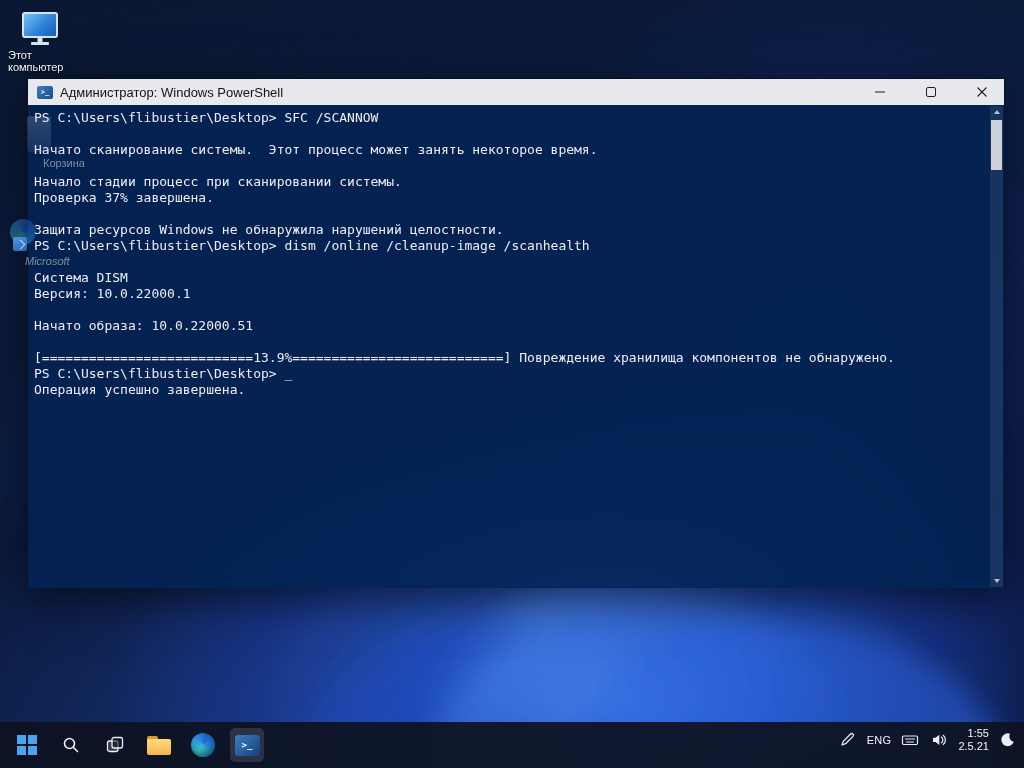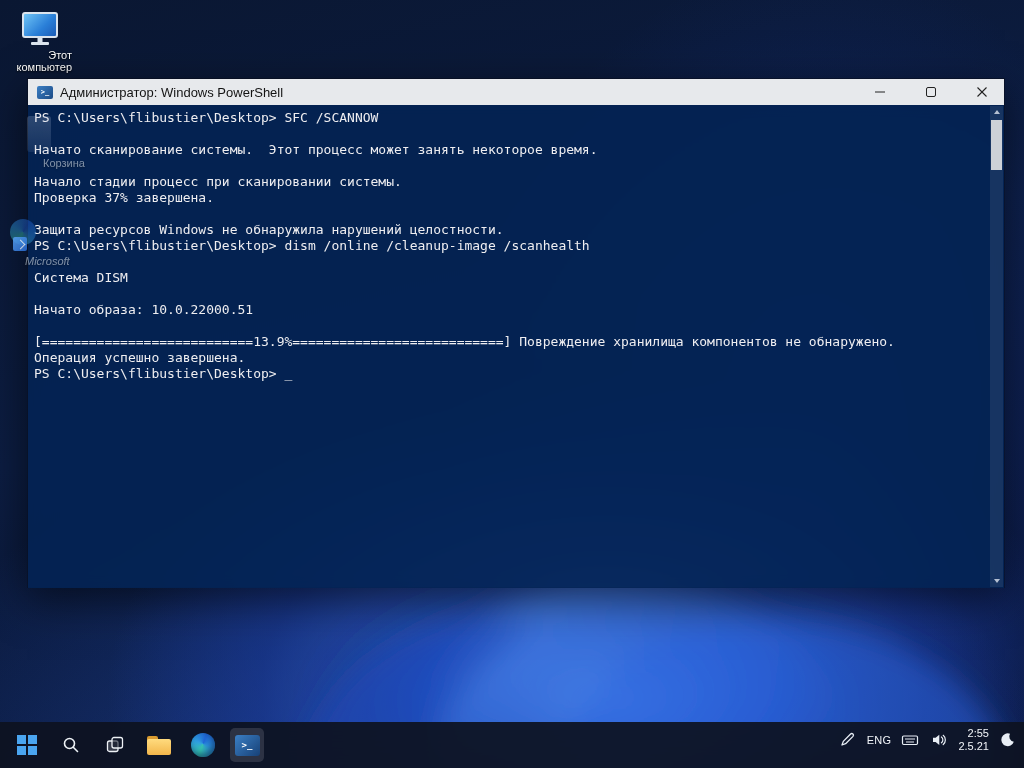--- a/index.html
+++ b/index.html
@@ -13,21 +13,21 @@
       radial-gradient(ellipse 900px 620px at 44% 112%, rgba(42,92,212,0.65), rgba(10,25,70,0) 70%),
       radial-gradient(ellipse 520px 720px at 80% 62%, rgba(28,66,185,0.4), rgba(8,18,48,0) 72%),
       linear-gradient(165deg,#0a1732 0%,#0c1d42 45%,#07102a 100%);}
   .bloom{position:absolute;left:0;top:0;z-index:0;}
 
   
   .desk-icon{position:absolute;left:8px;top:12px;width:64px;display:flex;flex-direction:column;align-items:center;z-index:1;cursor:default;}
   .monitor{width:36px;height:26px;border:2px solid #dbe4ee;border-radius:3px;background:linear-gradient(135deg,#6fc4f6 0%,#2a7fd8 60%,#1b5cb8 100%);position:relative;}
   .monitor:before{content:"";position:absolute;left:50%;bottom:-7px;transform:translateX(-50%);width:5px;height:6px;background:#dbe4ee;}
   .monitor:after{content:"";position:absolute;left:50%;bottom:-9px;transform:translateX(-50%);width:18px;height:3px;background:#dbe4ee;border-radius:1px;}
-  .desk-label{margin-top:11px;font-size:11px;line-height:12px;color:#fff;text-align:right;text-shadow:0 1px 2px rgba(0,0,0,0.9);}
+  .desk-label{margin-top:11px;font-size:11px;line-height:12px;color:#fff;text-align:left;text-shadow:0 1px 2px rgba(0,0,0,0.9);}
 
   
   .window{position:absolute;left:27px;top:78px;width:978px;height:510px;z-index:10;
     box-shadow:0 12px 40px rgba(0,0,0,0.55);border:1px solid rgba(5,10,20,0.55);}
   .titlebar{height:26px;background:#e7e9ec;display:flex;align-items:center;padding-left:9px;gap:7px;}
   .ps-glyph{display:flex;align-items:center;justify-content:center;border-radius:2px;
     background:linear-gradient(135deg,#3b7fc4 0%,#1c4a85 100%);color:#fff;font-family:"DejaVu Sans Mono",monospace;font-weight:bold;}
   .ps-glyph.small{width:16px;height:13px;font-size:7px;}
   .title-text{font-size:13px;color:#131313;}
   .tb-spacer{flex:1;}
@@ -148,26 +148,27 @@
           <div class="tline"></div>
           <div class="tline">Начато сканирование системы.  Этот процесс может занять некоторое время.</div>
           <div class="tline"></div>
           <div class="tline">Начало стадии процесс при сканировании системы.</div>
           <div class="tline">Проверка 37% завершена.</div>
           <div class="tline"></div>
           <div class="tline">Защита ресурсов Windows не обнаружила нарушений целостности.</div>
           <div class="tline">PS C:\Users\flibustier\Desktop&gt; dism /online /cleanup-image /scanhealth</div>
           <div class="tline"></div>
           <div class="tline">Система DISM</div>
+          <div class="tline">Версия: 10.0.22000.1</div>
           <div class="tline"></div>
           <div class="tline">Начато образа: 10.0.22000.51</div>
           <div class="tline"></div>
           <div class="tline">[===========================13.9%===========================] Повреждение хранилища компонентов не обнаружено.</div>
+          <div class="tline">PS C:\Users\flibustier\Desktop&gt; <span class="cursor">_</span></div>
           <div class="tline">Операция успешно завершена.</div>
-          <div class="tline">PS C:\Users\flibustier\Desktop&gt; <span class="cursor">_</span></div>
         </div>
       <div class="scrollbar">
         <div class="sb-arrow up">
             <span></span>
           </div>
         <div class="sb-thumb"></div>
         <div class="sb-arrow down">
             <span></span>
           </div>
       </div>
@@ -226,21 +227,21 @@
         </svg>
       </span>
       <span class="tray-ico">
         <svg width="18" height="18">
           <path d="M3 6.8 h2.6 L9.3 3.7 v10.4 L5.6 11 H3 Z" fill="#e8eef5"></path>
           <path d="M11.4 6 a3.6 3.6 0 0 1 0 5.8" fill="none" stroke="#e8eef5" stroke-width="1.2" stroke-linecap="round"></path>
           <path d="M13.2 4.3 a6 6 0 0 1 0 9.2" fill="none" stroke="#e8eef5" stroke-width="1.2" stroke-linecap="round"></path>
         </svg>
       </span>
       <span class="tray-clock">
-        <div>2:55</div>
+        <div>1:55</div>
         <div>2.5.21</div>
       </span>
       <span class="tray-ico">
         <svg width="18" height="18">
             <path d="M11 2.8 A6.4 6.4 0 1 0 14.8 10.8 A5.3 5.3 0 0 1 11 2.8 Z" fill="#e8eef5"></path>
           </svg>
       </span>
     </div>
   </div>
 

